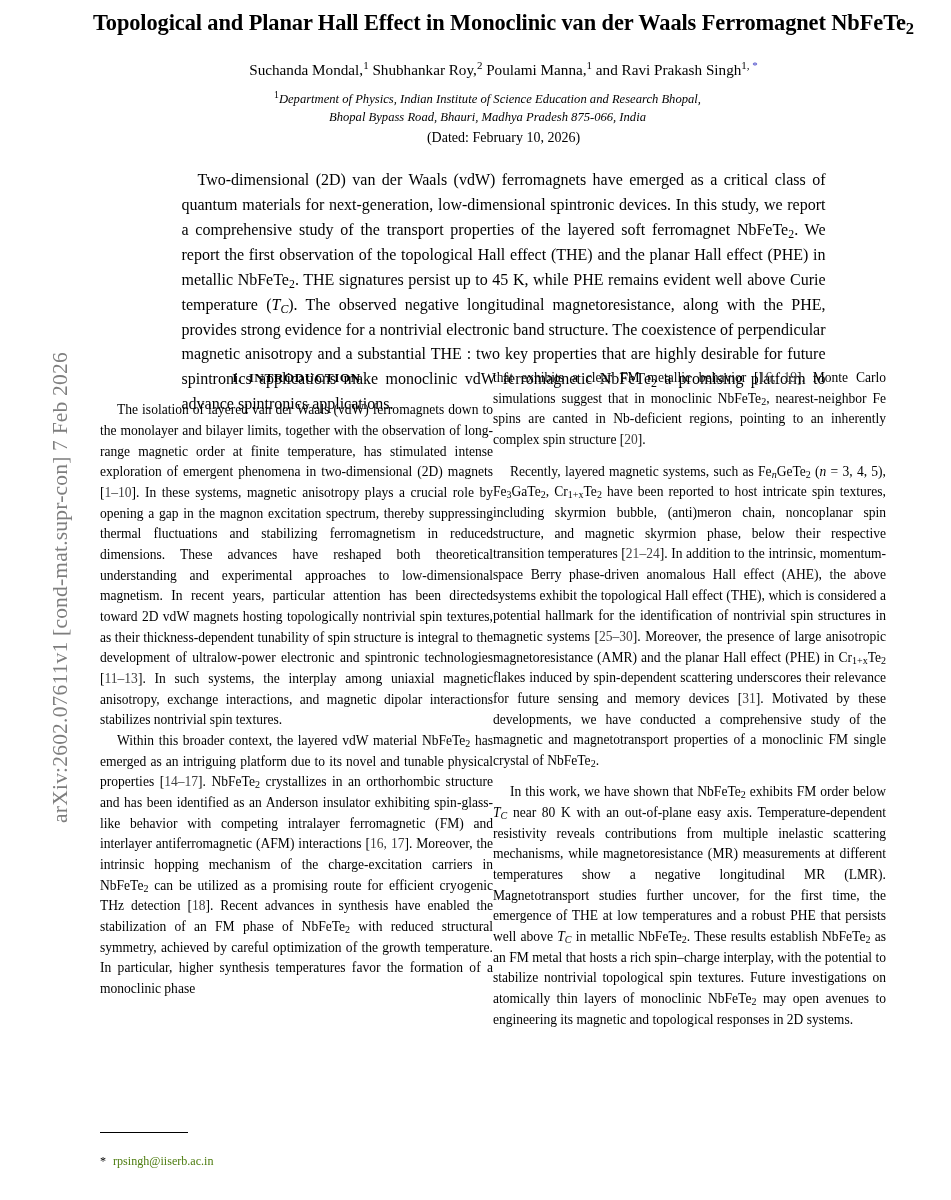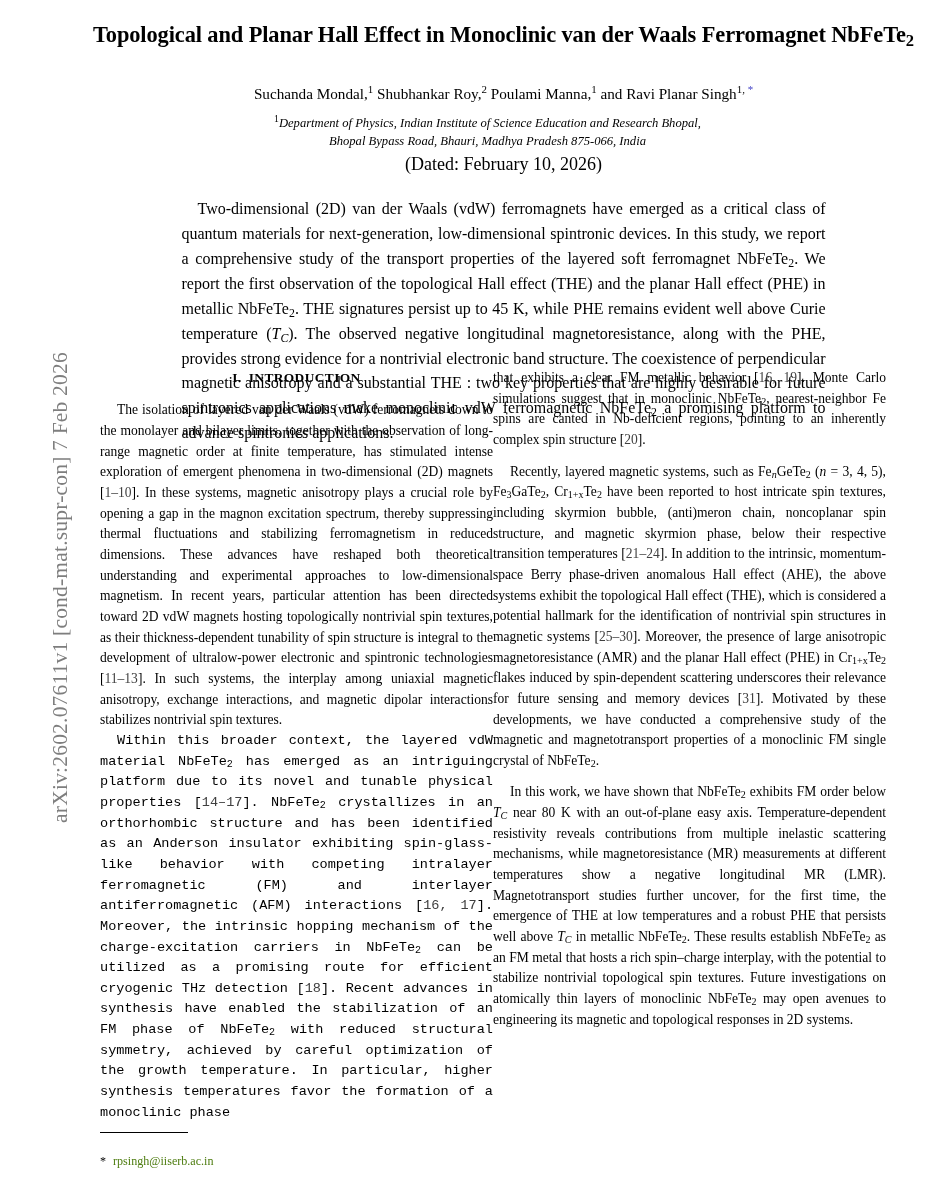--- a/index.html
+++ b/index.html
@@ -42,21 +42,21 @@
   
   .page {
     position: absolute;
     left: 56px;
     top: 0;
     width: 895px;
     height: 1200px;
   }
 
   .title {
-    margin: 12px;
+    margin: 0;
     padding: 10px 8px 0 8px;
     text-align: center;
     font-size: 22.4px;
     font-weight: bold;
     line-height: 1.18;
     letter-spacing: -0.1px;
     font-family: "Liberation Serif", "DejaVu Serif", serif;
   }
 
   .authors {
@@ -76,21 +76,21 @@
     font-size: 12.6px;
     font-style: italic;
     line-height: 1.42;
   }
   .affil sup { font-size: 0.78em; vertical-align: super; font-style: normal; }
 
   .dated {
     margin: 0;
     padding: 3px 0 0 0;
     text-align: center;
-    font-size: 18px;
+    font-size: 14px;
     font-style: normal;
   }
 
   .abstract {
     margin: 0;
     padding: 22px 0 0 0;
     width: 644px;
     margin-left: auto;
     margin-right: auto;
     font-size: 16px;
@@ -112,21 +112,21 @@
   .col {
     width: 393px;
     font-size: 13.55px;
     line-height: 1.525;
     text-align: justify;
     text-justify: inter-word;
     position: relative;
   }
   .col p { margin: 0; text-indent: 17px; }
   .col p.noindent { text-indent: 0; }
-  .col p + p { margin-top: 0px; font-family: Liberation Mono, monospace; }
+  .col p + p { margin-top: 0px; }
   .gap { height: 11px; }
 
   h2.section {
     margin: 0 0 12px 0;
     text-align: center;
     font-size: 13.4px;
     font-weight: bold;
     letter-spacing: 0.4px;
     text-indent: 0;
   }
@@ -165,21 +165,21 @@
 <body>
 
 <div class="arxiv-stamp">
   <div class="txt">arXiv:2602.07611v1  [cond-mat.supr-con]  7 Feb 2026</div>
 </div>
 
 <div class="page">
 
   <h1 class="title"><span>Topological and Planar Hall Effect in Monoclinic van der Waals Ferromagnet NbFeTe</span><sub>2</sub></h1>
 
-  <div class="authors"><span>Suchanda Mondal,</span><sup>1</sup><span> Shubhankar Roy,</span><sup>2</sup><span> Poulami Manna,</span><sup>1</sup><span> and Ravi Planar Singh</span><sup>1, </sup><sup class="star">*</sup></div>
+  <div class="authors"><span>Suchanda Mondal,</span><sup>1</sup><span> Shubhankar Roy,</span><sup>2</sup><span> Poulami Manna,</span><sup>1</sup><span> and Ravi Prakash Singh</span><sup>1, </sup><sup class="star">*</sup></div>
 
   <div class="affil">
     <div><sup>1</sup><span>Department of Physics, Indian Institute of Science Education and Research Bhopal,</span></div>
     <div><span>Bhopal Bypass Road, Bhauri, Madhya Pradesh 875-066, India</span></div>
   </div>
 
   <div class="dated">(Dated: February 10, 2026)</div>
 
   <div class="abstract">
     <p><span>Two-dimensional (2D) van der Waals (vdW) ferromagnets have emerged as a critical class of quantum materials for next-generation, low-dimensional spintronic devices. In this study, we report a comprehensive study of the transport properties of the layered soft ferromagnet NbFeTe</span><sub>2</sub><span>. We report the first observation of the topological Hall effect (THE) and the planar Hall effect (PHE) in metallic NbFeTe</span><sub>2</sub><span>. THE signatures persist up to 45 K, while PHE remains evident well above Curie temperature (</span><span class="mathit">T</span><sub class="mathit">C</sub><span>). The observed negative longitudinal magnetoresistance, along with the PHE, provides strong evidence for a nontrivial electronic band structure. The coexistence of perpendicular magnetic anisotropy and a substantial THE : two key properties that are highly desirable for future spintronics applications make monoclinic vdW ferromagnetic NbFeTe</span><sub>2</sub><span> a promising platform to advance spintronics applications.</span></p>

